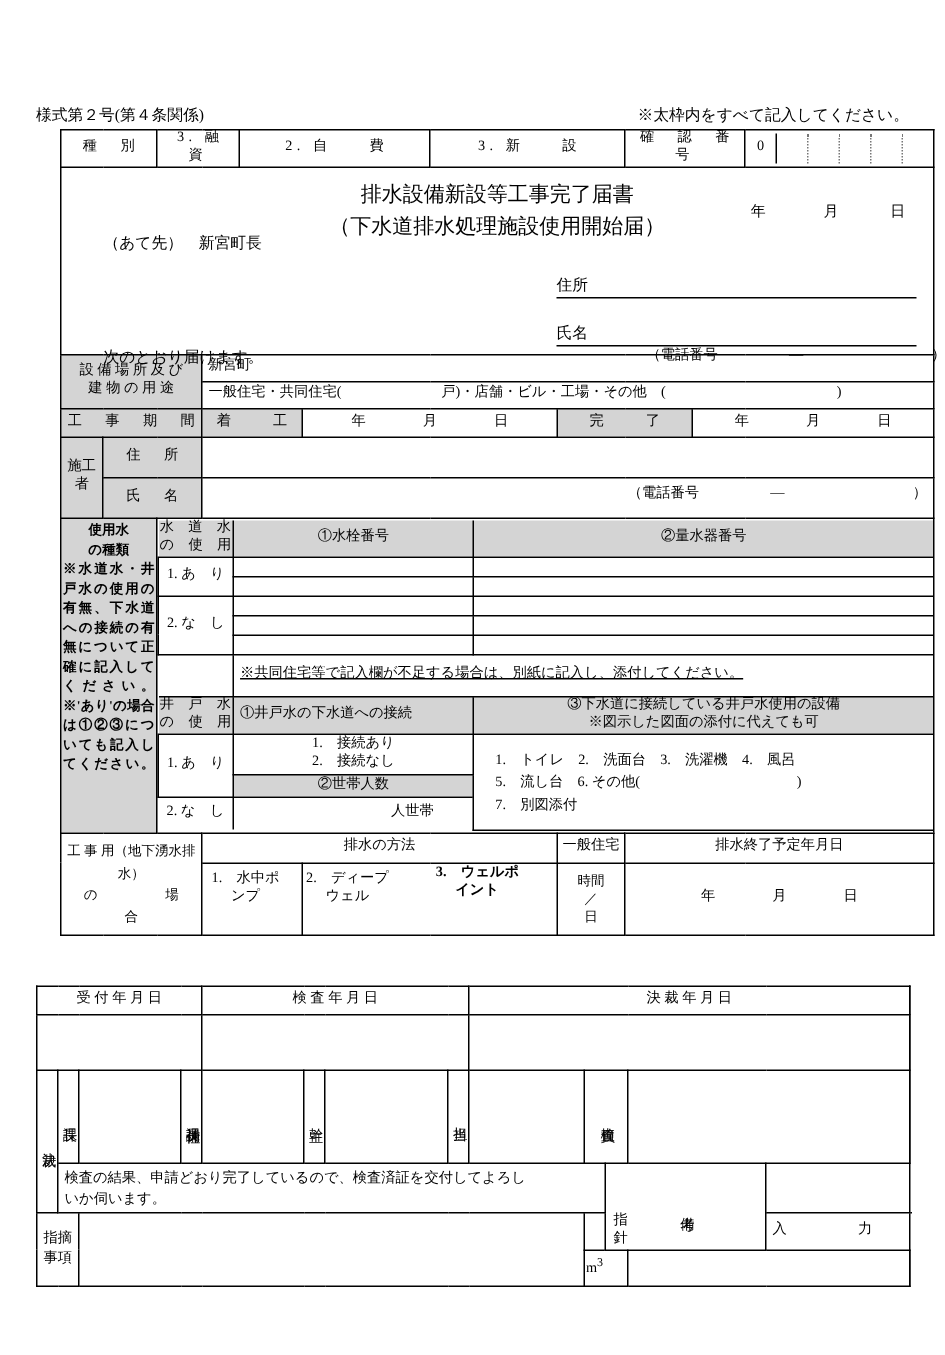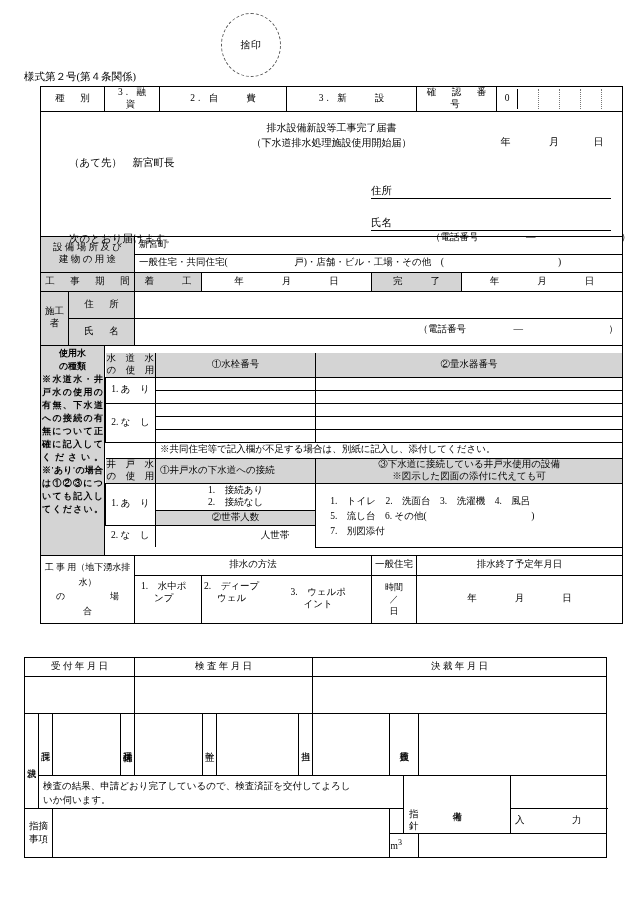--- a/index.html
+++ b/index.html
@@ -45,21 +45,21 @@
     margin:0 auto;line-height:1.1;letter-spacing:0.05em;
   }
 
   
   #tbl-main{position:absolute;left:40px;top:86px;width:582px;
             border:1.8px solid #000;}
   #tbl-main>tbody>tr>td{border:0.8px solid #000;}
 
   
   .titleblock{height:124px;position:relative;text-align:left;}
-  .tb-title{position:absolute;left:0;right:0;top:8px;text-align:center;font-size:10px;line-height:1.5;}
+  .tb-title{position:absolute;left:0;right:0;top:8px;text-align:center;font-size:14px;line-height:1.5;}
   .tb-date{position:absolute;right:6px;top:24px;font-size:10px;letter-spacing:0.1em;}
   .tb-date span{display:inline-block;}
   .tb-to{position:absolute;left:28px;top:44px;font-size:10.5px;}
   .tb-addr{position:absolute;left:330px;top:72px;width:240px;font-size:10.5px;
            border-bottom:0.8px solid #000;padding-bottom:1px;}
   .tb-name{position:absolute;left:330px;top:104px;width:240px;font-size:10.5px;
            border-bottom:0.8px solid #000;padding-bottom:1px;}
   .tb-tel{position:absolute;left:390px;top:120px;width:200px;font-size:9.5px;text-align:left;}
   .tb-next{position:absolute;left:28px;top:120px;font-size:10.5px;}
 
@@ -77,25 +77,23 @@
   
   #tbl-admin{position:absolute;left:24px;top:657px;width:582px;border:1.4px solid #000;}
   #tbl-admin td{border:0.8px solid #000;}
   .m3{font-size:8px;vertical-align:super;}
 </style>
 </head>
 <body>
 
 <div class="page">
 
-  <div class="stamp">
-    <span>捨印</span>
-  </div>
 
   <div class="formno">様式第２号(第４条関係)</div>
+  <div class="notice">※太枠内をすべて記入してください。</div>
 
   <table id="tbl-main">
     <colgroup>
       <col style="width:28px">
         <col style="width:36px">
         <col style="width:30px">
       <col style="width:25px">
         <col style="width:42px">
       <col style="width:85px">
         <col style="width:85px">
@@ -215,21 +213,21 @@
               </tr>
               <tr style="height:13px;">
                 <td class="wh"></td>
                 <td colspan="2" class="wh" style="border-right:none;"></td>
               </tr>
               <tr style="height:13px;">
                 <td class="wh"></td>
                 <td colspan="2" class="wh" style="border-right:none;"></td>
               </tr>
 
-              <tr style="height:16px;">
+              <tr style="height:28px;text-decoration:underline;">
                 <td class="wh" style="border-left:none;border-bottom:1.4px solid #000;"></td>
                 <td colspan="3" class="wh lt pl4" style="border-right:none;border-bottom:1.4px solid #000;">※共同住宅等で記入欄が不足する場合は、別紙に記入し、添付してください。</td>
               </tr>
 
               <tr style="height:22px;">
                 <td class="g" style="border-left:none;">
                   <div>井　戸　水</div>
                   <div>の　使　用</div>
                 </td>
                 <td class="g lt pl4">①井戸水の下水道への接続</td>
@@ -273,21 +271,21 @@
       </tr>
       <tr style="height:48px;">
         <td colspan="2" class="wh lt" style="padding-left:6px;vertical-align:top;padding-top:5px;">
           <div>1.　水中ポ</div>
           <div style="padding-left:13px">ンプ</div>
         </td>
         <td class="wh lt" style="padding-left:2px;vertical-align:top;padding-top:5px;border-left:none;border-right:none;">
           <div>2.　ディープ</div>
           <div style="padding-left:13px">ウェル</div>
         </td>
-        <td class="wh lt" style="padding-left:4px;vertical-align:top;padding-top:11px;border-left:none;">
+        <td class="wh lt" style="padding-left:4px;vertical-align:top;padding-top:1px;border-left:none;font-weight:bold;">
           <div>3.　ウェルポ</div>
           <div style="padding-left:13px">イント</div>
         </td>
         <td class="wh" style="font-size:9px;line-height:1.35;">
           <div>時間</div>
           <div>／</div>
           <div>日</div>
         </td>
         <td colspan="3" class="wh">年　　　　月　　　　日</td>
       </tr>

